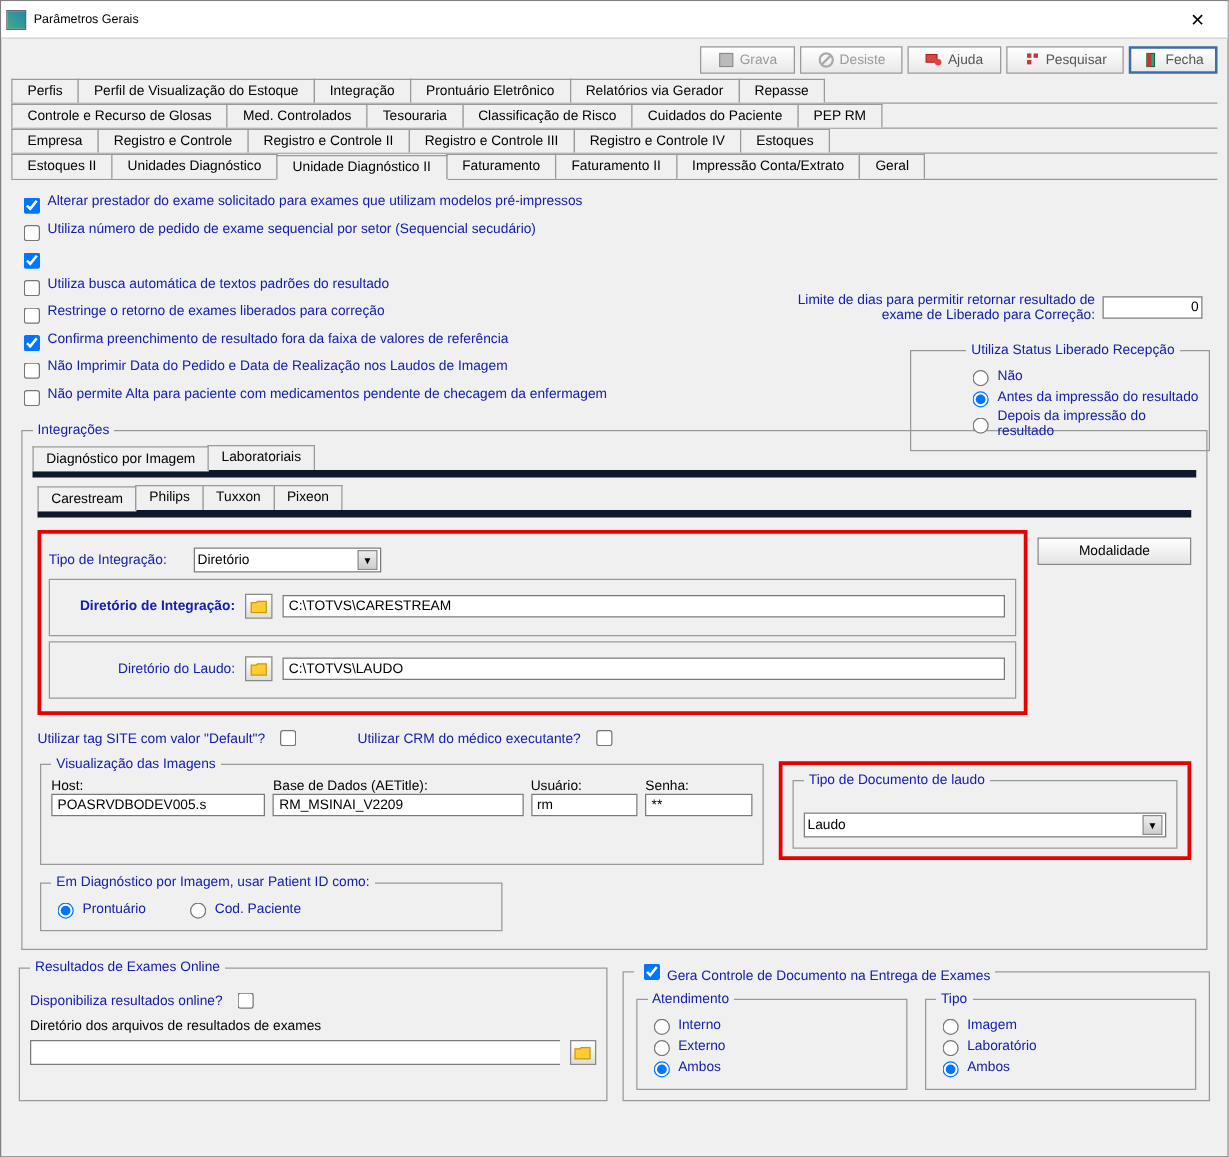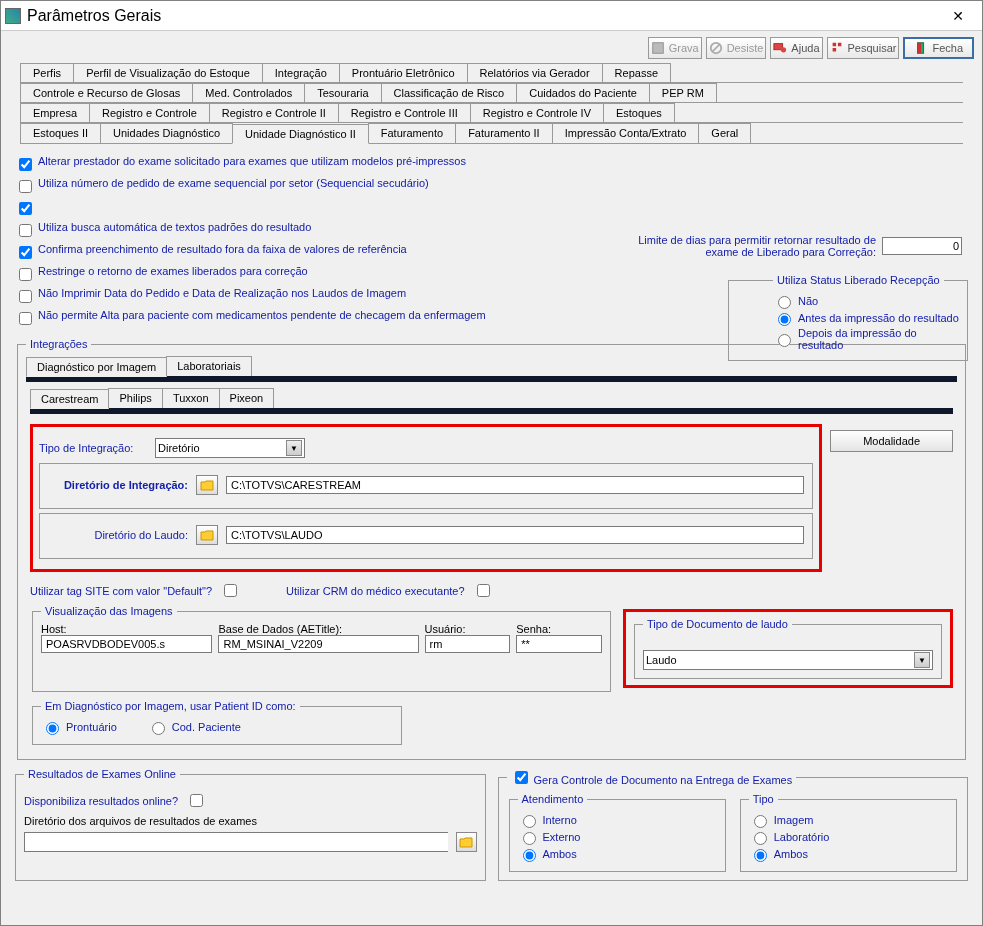--- a/index.html
+++ b/index.html
@@ -1,27 +1,27 @@
 <!DOCTYPE html>
 <html><head>
 <meta charset="utf-8">
 <style>
 * { box-sizing: border-box; font-family: Tahoma, sans-serif; font-size: 11px; }
 body { margin: 0; background: #f0f0f0; width: 983px; height: 926px; overflow: hidden; }
 .window { width: 983px; height: 926px; background: #f0f0f0; border: 1px solid #808080; }
 .titlebar { height: 30px; background: #fff; display: flex; align-items: center; border-bottom: 1px solid #ccc; padding: 0 4px; }
 .titlebar .app-icon { width: 16px; height: 16px; margin-right: 6px; background: linear-gradient(45deg,#4a8,#28a); border:1px solid #666;}
-.titlebar .title { flex: 1; font-size: 16px; }
+.titlebar .title { flex: 1; font-size: 10px; }
 .titlebar .close { width: 40px; text-align: center; cursor: pointer; font-size: 14px; }
 .toolbar { display:flex; justify-content:flex-end; padding: 6px 8px 4px; gap: 4px; }
-.tbtn { border:1px solid #999; background: linear-gradient(#fff,#e8e8e8); padding: 3px 2px; display:flex; align-items:center; gap:4px; cursor:pointer; color:#555;}
+.tbtn { border:1px solid #999; background: linear-gradient(#fff,#e8e8e8); padding: 3px 13px; display:flex; align-items:center; gap:4px; cursor:pointer; color:#555;}
 .tbtn.active { border: 2px solid #3a6ea5; padding:2px 9px;}
 .tbtn .icon { width:14px; height:14px; display:inline-block;}
 .tbtn.disabled { color:#999; }
-.tabrows { padding: 0 19px; }
+.tabrows { padding: 0 8px; }
 .tabrow { display:flex; border-bottom:1px solid #999; }
 .tab { padding: 3px 12px; border:1px solid #999; border-bottom:none; background:#f0f0f0; margin-right:-1px; cursor:pointer; position:relative; white-space:nowrap;}
 .tab.active { background:#f0f0f0; z-index:2; top:1px; border-bottom:1px solid #f0f0f0;}
 .content { padding: 8px 14px; }
 .chk-row { display:flex; align-items:flex-start; margin: 3px 0; }
 .chk-row input[type=checkbox]{ margin-right:6px; }
 .chk-row label { color:#1520aa; }
 .limit-block { display:flex; align-items:center; gap:6px;}
 .limit-block span{ color:#1520aa; text-align:right; display:inline-block; width:260px;}
 .limit-block input{ width:80px; text-align:right; padding:2px; border:1px solid #7a7a7a; background:#fff;}
@@ -154,26 +154,26 @@
           <label>Utiliza número de pedido de exame sequencial por setor (Sequencial secudário)</label>
         </div>
       <div class="chk-row">
           <input type="checkbox" checked="" style="">
         </div>
       <div class="chk-row">
           <input type="checkbox" style="">
           <label>Utiliza busca automática de textos padrões do resultado</label>
         </div>
       <div class="chk-row">
+          <input type="checkbox" style="">
+          <label>Restringe o retorno de exames liberados para correção</label>
+        </div>
+      <div class="chk-row">
           <input type="checkbox" checked="" style="">
           <label>Confirma preenchimento de resultado fora da faixa de valores de referência</label>
-        </div>
-      <div class="chk-row">
-          <input type="checkbox" style="">
-          <label>Restringe o retorno de exames liberados para correção</label>
         </div>
       <div class="chk-row">
           <input type="checkbox" style="">
           <label>Não Imprimir Data do Pedido e Data de Realização nos Laudos de Imagem</label>
         </div>
       <div class="chk-row">
           <input type="checkbox" style="">
           <label>Não permite Alta para paciente com medicamentos pendente de checagem da enfermagem</label>
         </div>
     </div>

